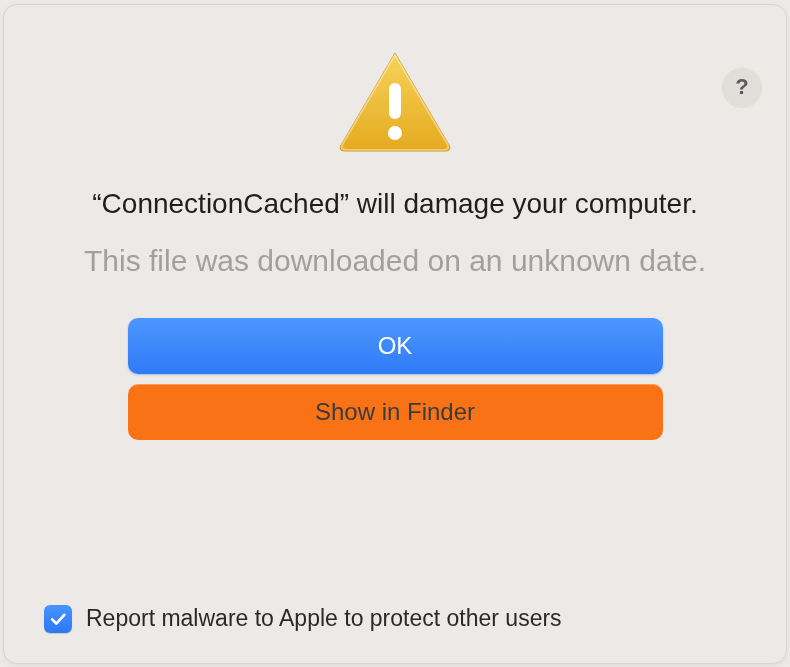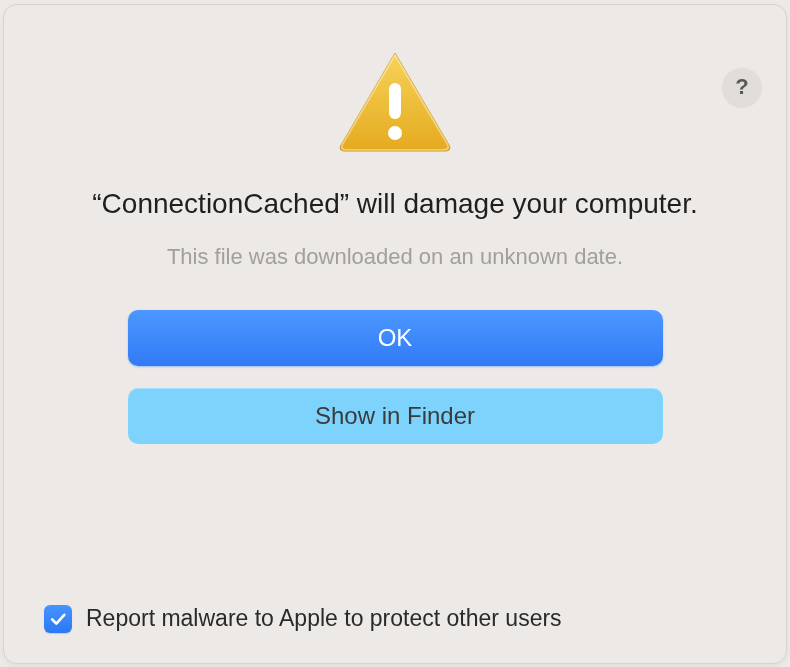--- a/index.html
+++ b/index.html
@@ -56,52 +56,52 @@
     .title {
       font-size: 28px;
       font-weight: 400;
       color: #1f1f1f;
       text-align: center;
       line-height: 1.35;
       margin-bottom: 22px;
       padding: 0 50px;
     }
     .subtitle {
-      font-size: 22px;
+      font-size: 30px;
       color: #a2a09c;
       text-align: center;
       margin-bottom: 40px;
       padding: 0 50px;
     }
     .button-stack {
       width: 535px;
       display: flex;
       flex-direction: column;
-      gap: 22px;
+      gap: 10px;
       margin-bottom: 46px;
     }
     .btn {
       height: 56px;
       border-radius: 10px;
       border: none;
       font-size: 24px;
       cursor: pointer;
       display: flex;
       align-items: center;
       justify-content: center;
       font-family: inherit;
     }
     .btn-primary {
       background: linear-gradient(180deg, #4d97ff 0%, #2f7bf6 100%);
       color: #ffffff;
       font-weight: 500;
       box-shadow: 0 1px 2px rgba(47,123,246,0.4);
     }
     .btn-secondary {
-      background: #7dd3fc;
+      background: #f97316;
       color: #3b3b3b;
       font-weight: 400;
       box-shadow: inset 0 1px 0 rgba(255,255,255,0.3);
     }
     .checkbox-row {
       position: absolute;
       bottom: 30px;
       left: 40px;
       display: flex;
       align-items: center;

